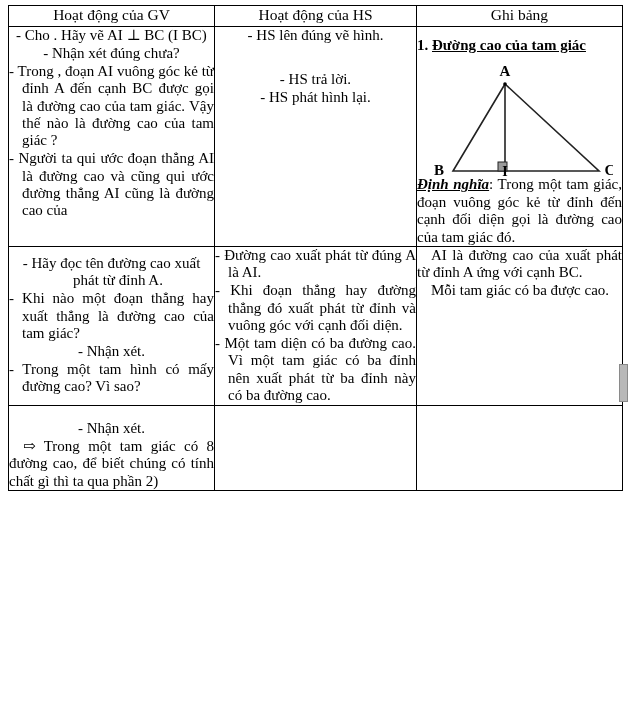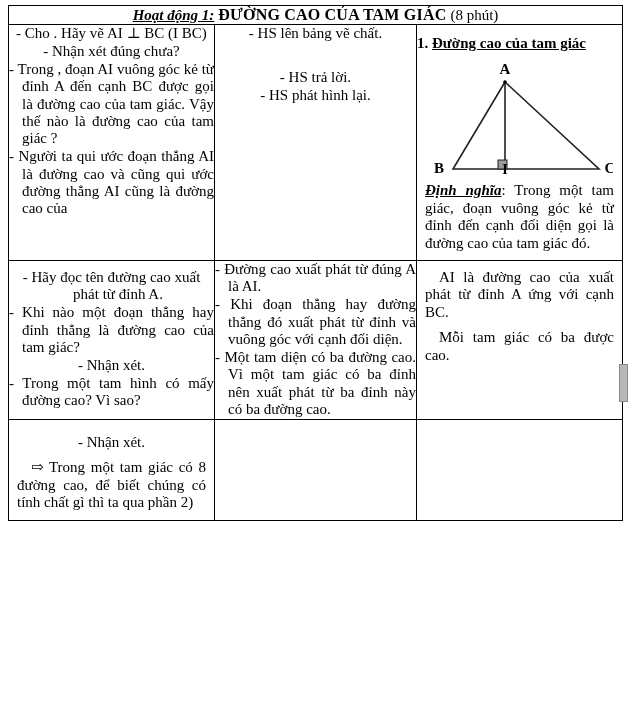--- a/index.html
+++ b/index.html
@@ -83,21 +83,21 @@
     text-align: justify;
     text-justify: inter-word;
     padding-left: 13px;
     text-indent: -13px;
     margin: 0 0 0.5px 0;
   }
   .bullet.nojust { text-align: center; }
   .plain {
     display: block;
     text-align: justify;
-    margin: 8px;
+    margin: 0;
   }
   .plain.indent { text-indent: 14px; }
   .plain.noindent { text-indent: 0; }
   .spacer-sm { height: 8px; }
   .spacer-md { height: 14px; }
   .spacer-lg { height: 26px; }
 
   
   .gb-title {
     font-weight: bold;
@@ -135,38 +135,44 @@
 <div class="page">
 
   <table class="lesson-table">
     <colgroup>
       <col class="col-gv">
       <col class="col-hs">
       <col class="col-gb">
     </colgroup>
 
     <tbody>
-
-    <tr>
-      <td class="activity-cell" colspan="3">
-        <span class="act-label">Hoạt động 1:</span><span> </span><span class="act-title">ĐƯỜNG CAO CỦA TAM GIÁC</span><span> </span><span class="act-time">(8 phút)</span>
-      </td>
-    </tr>
+        <tr>
+      <td class="hdr-cell">
+        <span>Hoạt động của GV</span>
+      </td>
+      <td class="hdr-cell">
+        <span>Hoạt động của HS</span>
+      </td>
+      <td class="hdr-cell">
+        <span>Ghi bảng</span>
+      </td>
+    </tr>
+
 
     <tr>
 
       <td class="body-cell">
         <span class="bullet nojust">- Cho  . Hãy vẽ   AI ⊥ BC (I BC)</span>
         <span class="bullet nojust">- Nhận xét đúng chưa?</span>
         <span class="bullet">- Trong , đoạn AI vuông góc kẻ từ đỉnh A đến cạnh BC được gọi là đường cao của tam giác. Vậy thế nào là đường cao của tam giác ?</span>
         <span class="bullet">- Người ta qui ước đoạn thẳng AI là đường cao và cũng qui ước đường thẳng AI cũng là đường cao của</span>
       </td>
 
       <td class="body-cell">
-        <span class="bullet nojust">- HS lên bảng vẽ chất.</span>
+        <span class="bullet nojust">- HS lên đúng vẽ hình.</span>
         <div class="spacer-lg"></div>
         <span class="bullet nojust">- HS trả lời.</span>
         <span class="bullet nojust">- HS phát hình lại.</span>
       </td>
 
       <td class="body-cell">
         <div class="gb-title">
           <span>1.</span><span> </span><span class="u">Đường cao của tam giác</span>
         </div>
 
@@ -192,21 +198,21 @@
           <span class="def-label">Định nghĩa</span><span>: Trong một tam giác, đoạn vuông góc kẻ từ đỉnh đến cạnh đối diện gọi là đường cao của tam giác đó.</span>
         </div>
       </td>
     </tr>
 
     <tr>
 
       <td class="body-cell">
         <div class="spacer-sm"></div>
         <span class="bullet nojust">- Hãy đọc tên đường cao xuất phát từ đỉnh A.</span>
-        <span class="bullet">- Khi nào một đoạn thẳng hay đỉnh thẳng là đường cao của tam giác?</span>
+        <span class="bullet">- Khi nào một đoạn thẳng hay xuất thẳng là đường cao của tam giác?</span>
         <span class="bullet nojust">- Nhận xét.</span>
         <span class="bullet">- Trong một tam hình có mấy đường cao? Vì sao?</span>
       </td>
 
       <td class="body-cell">
         <span class="bullet">- Đường cao xuất phát từ đúng A là AI.</span>
         <span class="bullet">- Khi đoạn thẳng hay đường thẳng đó xuất phát từ đỉnh và vuông góc với cạnh đối diện.</span>
         <span class="bullet">- Một tam diện có ba đường cao. Vì một tam giác có ba đỉnh nên xuất phát từ ba đỉnh này có ba đường cao.</span>
       </td>
 

